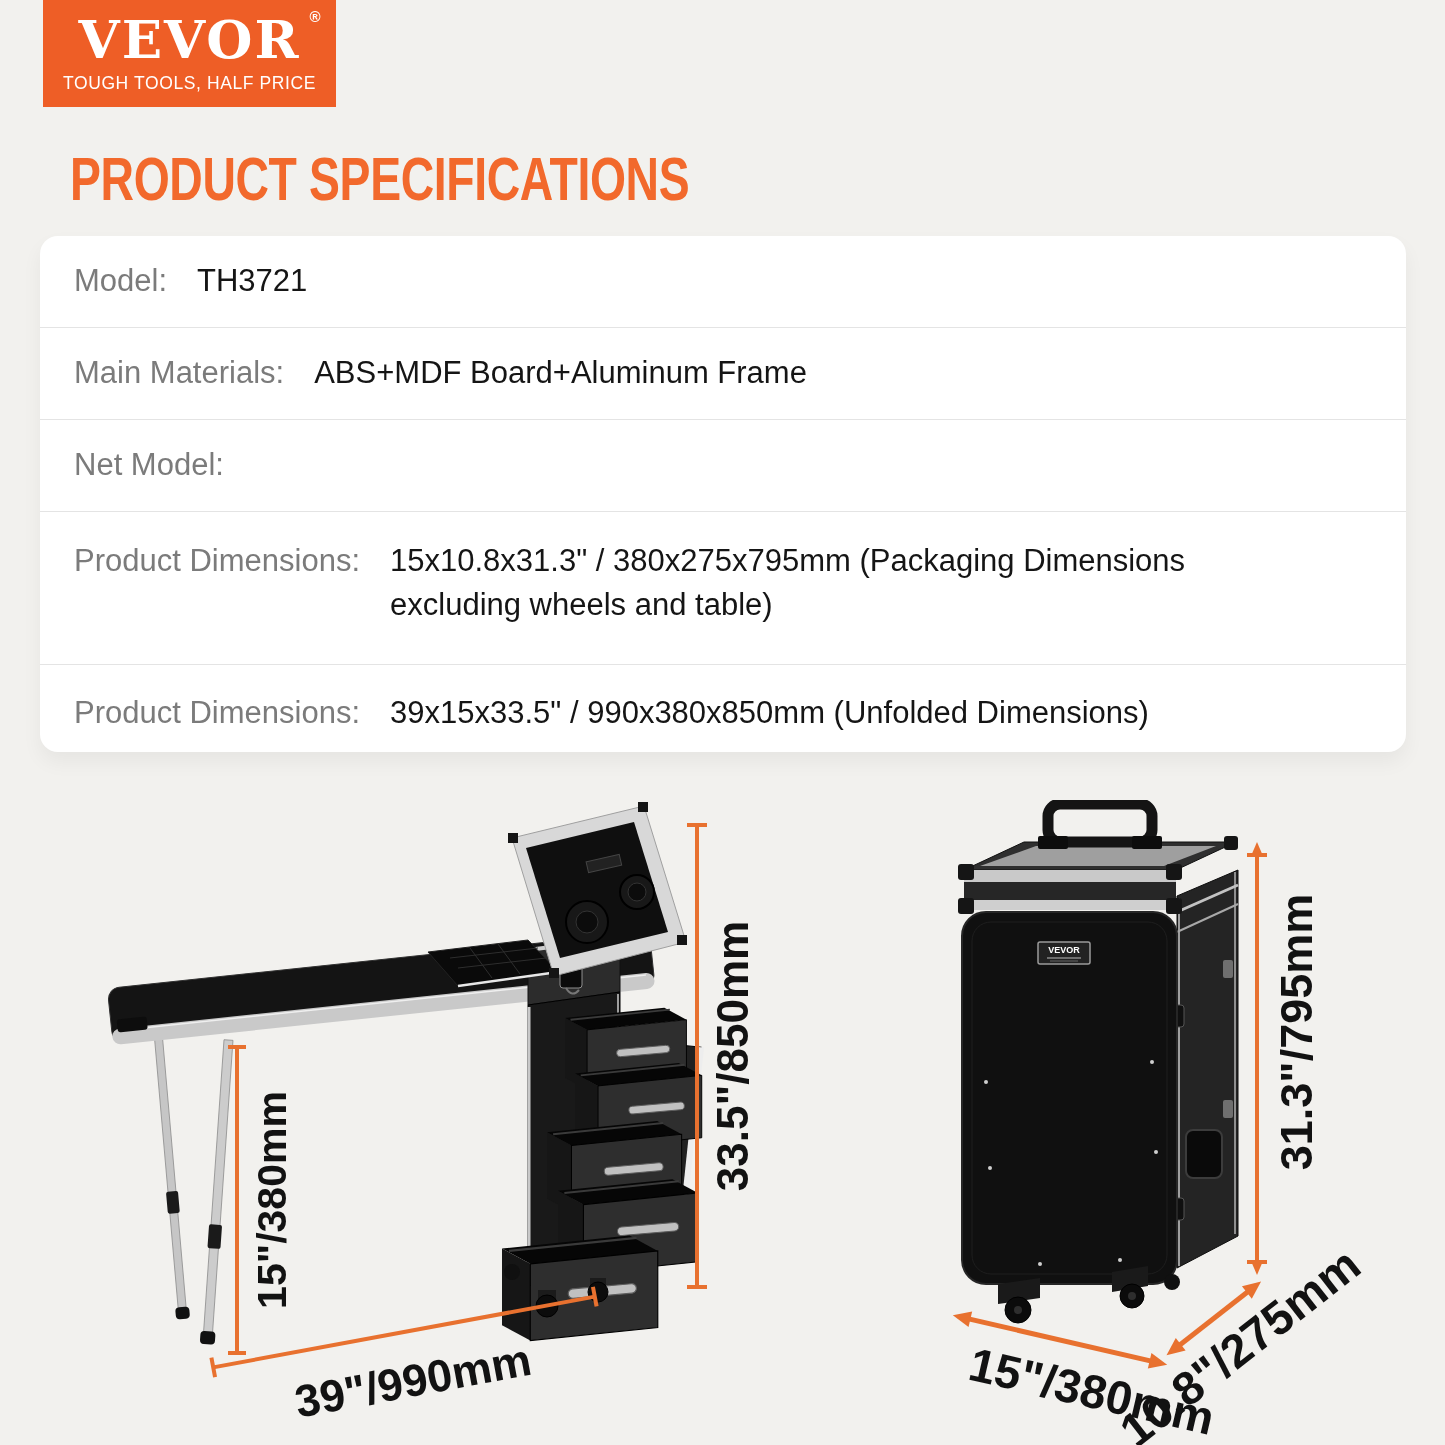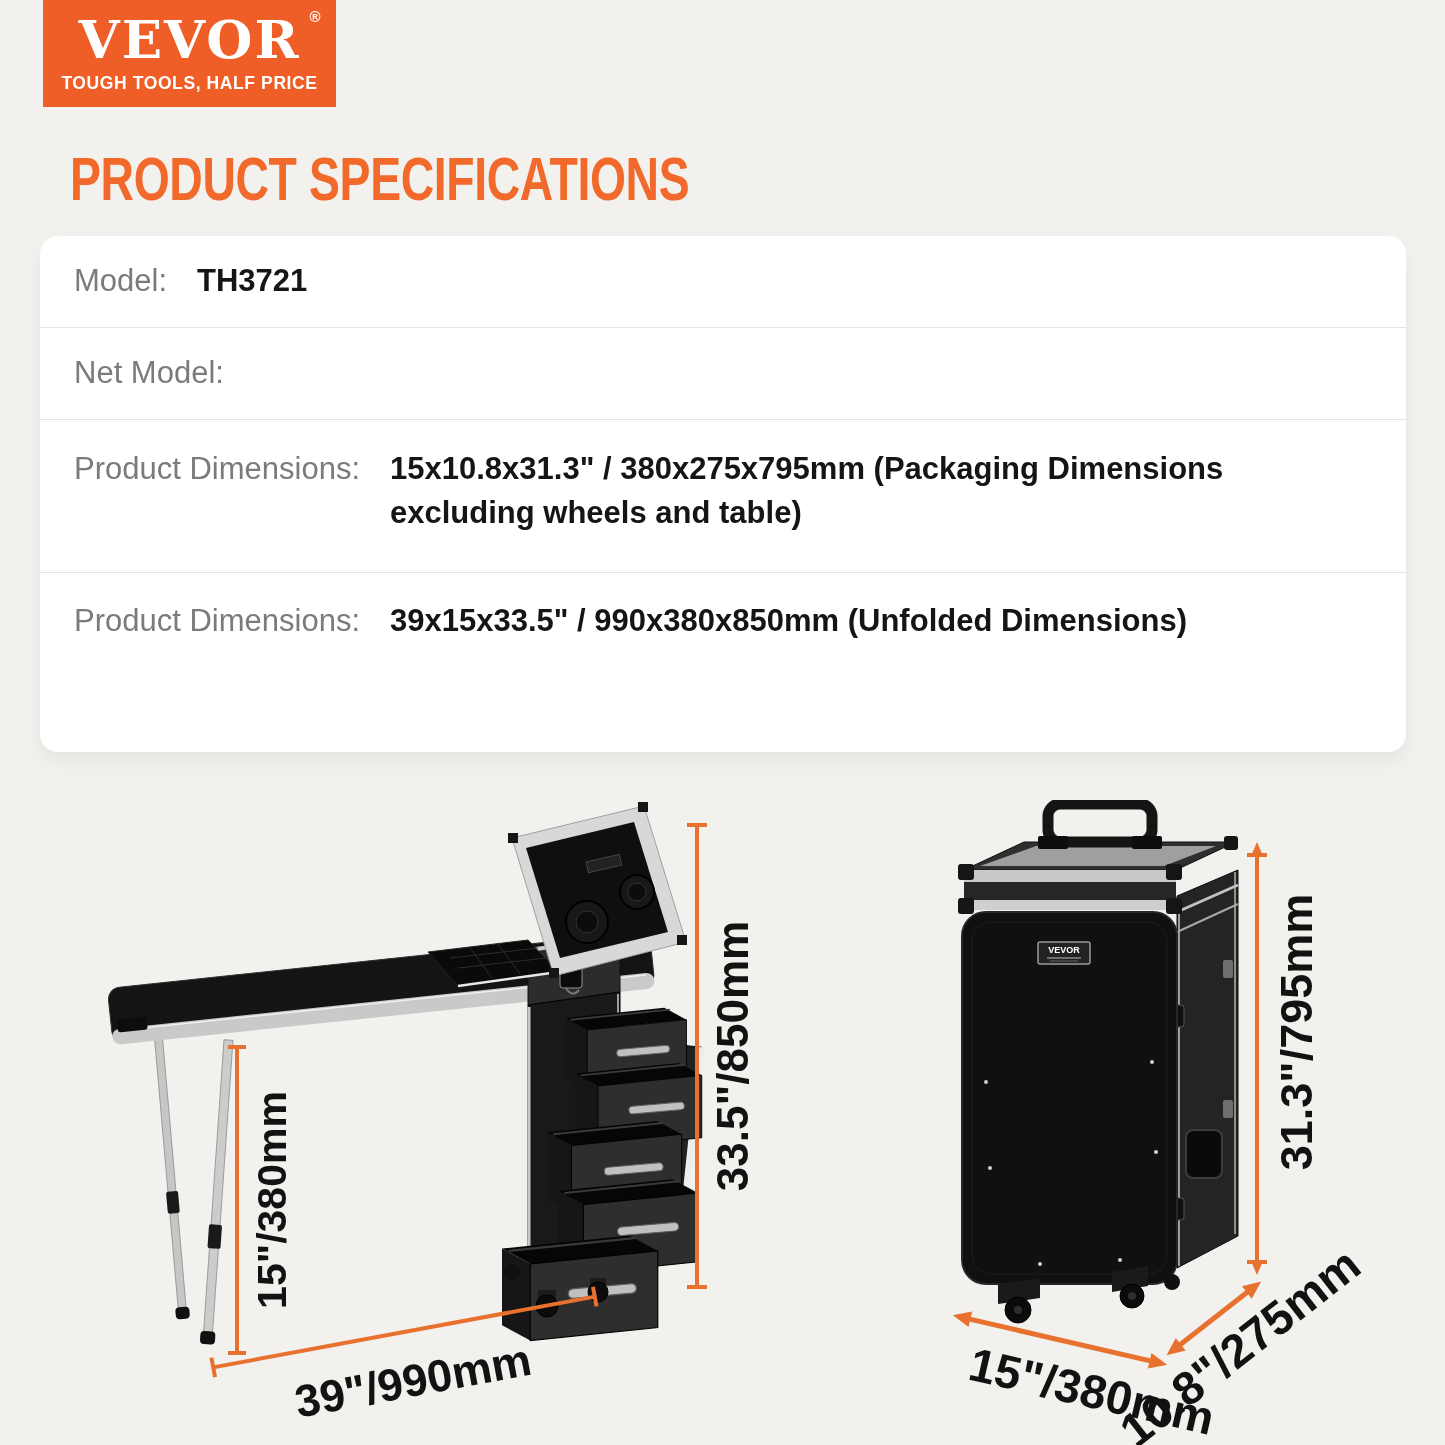--- a/index.html
+++ b/index.html
@@ -16,21 +16,21 @@
   }
   .brand{
     position:relative;color:#fff;font-family:"DejaVu Serif",serif;
     font-weight:bold;font-size:53px;line-height:1;letter-spacing:2px;
   }
   .brand .reg{
     position:absolute;top:-4px;right:-22px;font-size:15px;
     font-family:"Liberation Sans",sans-serif;font-weight:bold;
   }
   .tagline{
-    color:#fff;font-size:17.5px;font-weight:bold;letter-spacing:0.6px;
+    color:#fff;font-size:17.5px;font-weight:normal;letter-spacing:0.6px;
     margin-top:7px;white-space:nowrap;
   }
   
   .page-title{
     position:absolute;left:70px;top:144px;margin:0;
     color:#f2692c;font-size:61px;font-weight:bold;letter-spacing:-0.5px;
     transform:scaleX(0.76);transform-origin:left center;white-space:nowrap;
   }
   
   .spec-card{
@@ -43,21 +43,21 @@
     display:flex;align-items:center;padding:0 34px;
     border-bottom:1px solid #e4e4e4;box-sizing:border-box;
   }
   .spec-row.r1,.spec-row.r2,.spec-row.r3{height:92px;}
   .spec-row.r4{height:153px;align-items:flex-start;padding-top:27px;}
   .spec-row.r5{height:120px;border-bottom:none;align-items:flex-start;padding-top:26px;}
   .spec-label{
     font-size:31px;color:#7b7b7b;white-space:nowrap;line-height:1.42;
   }
   .spec-value{
-    font-size:31px;color:#151515;font-weight:bold;margin-left:30px;line-height:1.42;
+    font-size:31px;color:#151515;font-weight:normal;margin-left:30px;line-height:1.42;
   }
   .spec-row.r4 .spec-value{max-width:930px;}
   
   .fig{position:absolute;}
   .fig-left{left:60px;top:800px;width:760px;height:645px;}
   .fig-right{left:920px;top:800px;width:525px;height:645px;}
   .dim-text{
     font-family:"Liberation Sans",sans-serif;font-weight:bold;fill:#121212;
   }
 </style>
@@ -68,20 +68,24 @@
   <div class="brand"><span>VEVOR</span><span class="reg">®</span></div>
   <div class="tagline">TOUGH TOOLS, HALF PRICE</div>
 </div>
 
 <h1 class="page-title">PRODUCT SPECIFICATIONS</h1>
 
 <div class="spec-card">
   <div class="spec-row r1">
     <span class="spec-label">Model:</span>
     <span class="spec-value">TH3721</span>
+  </div>
+  <div class="spec-row r2">
+    <span class="spec-label">Main Materials:</span>
+    <span class="spec-value">ABS+MDF Board+Aluminum Frame</span>
   </div>
   <div class="spec-row r3">
     <span class="spec-label">Net Model:</span>
   </div>
   <div class="spec-row r4">
     <span class="spec-label">Product Dimensions:</span>
     <span class="spec-value">15x10.8x31.3" / 380x275x795mm  (Packaging Dimensions excluding wheels and table)</span>
   </div>
   <div class="spec-row r5">
     <span class="spec-label">Product Dimensions:</span>

